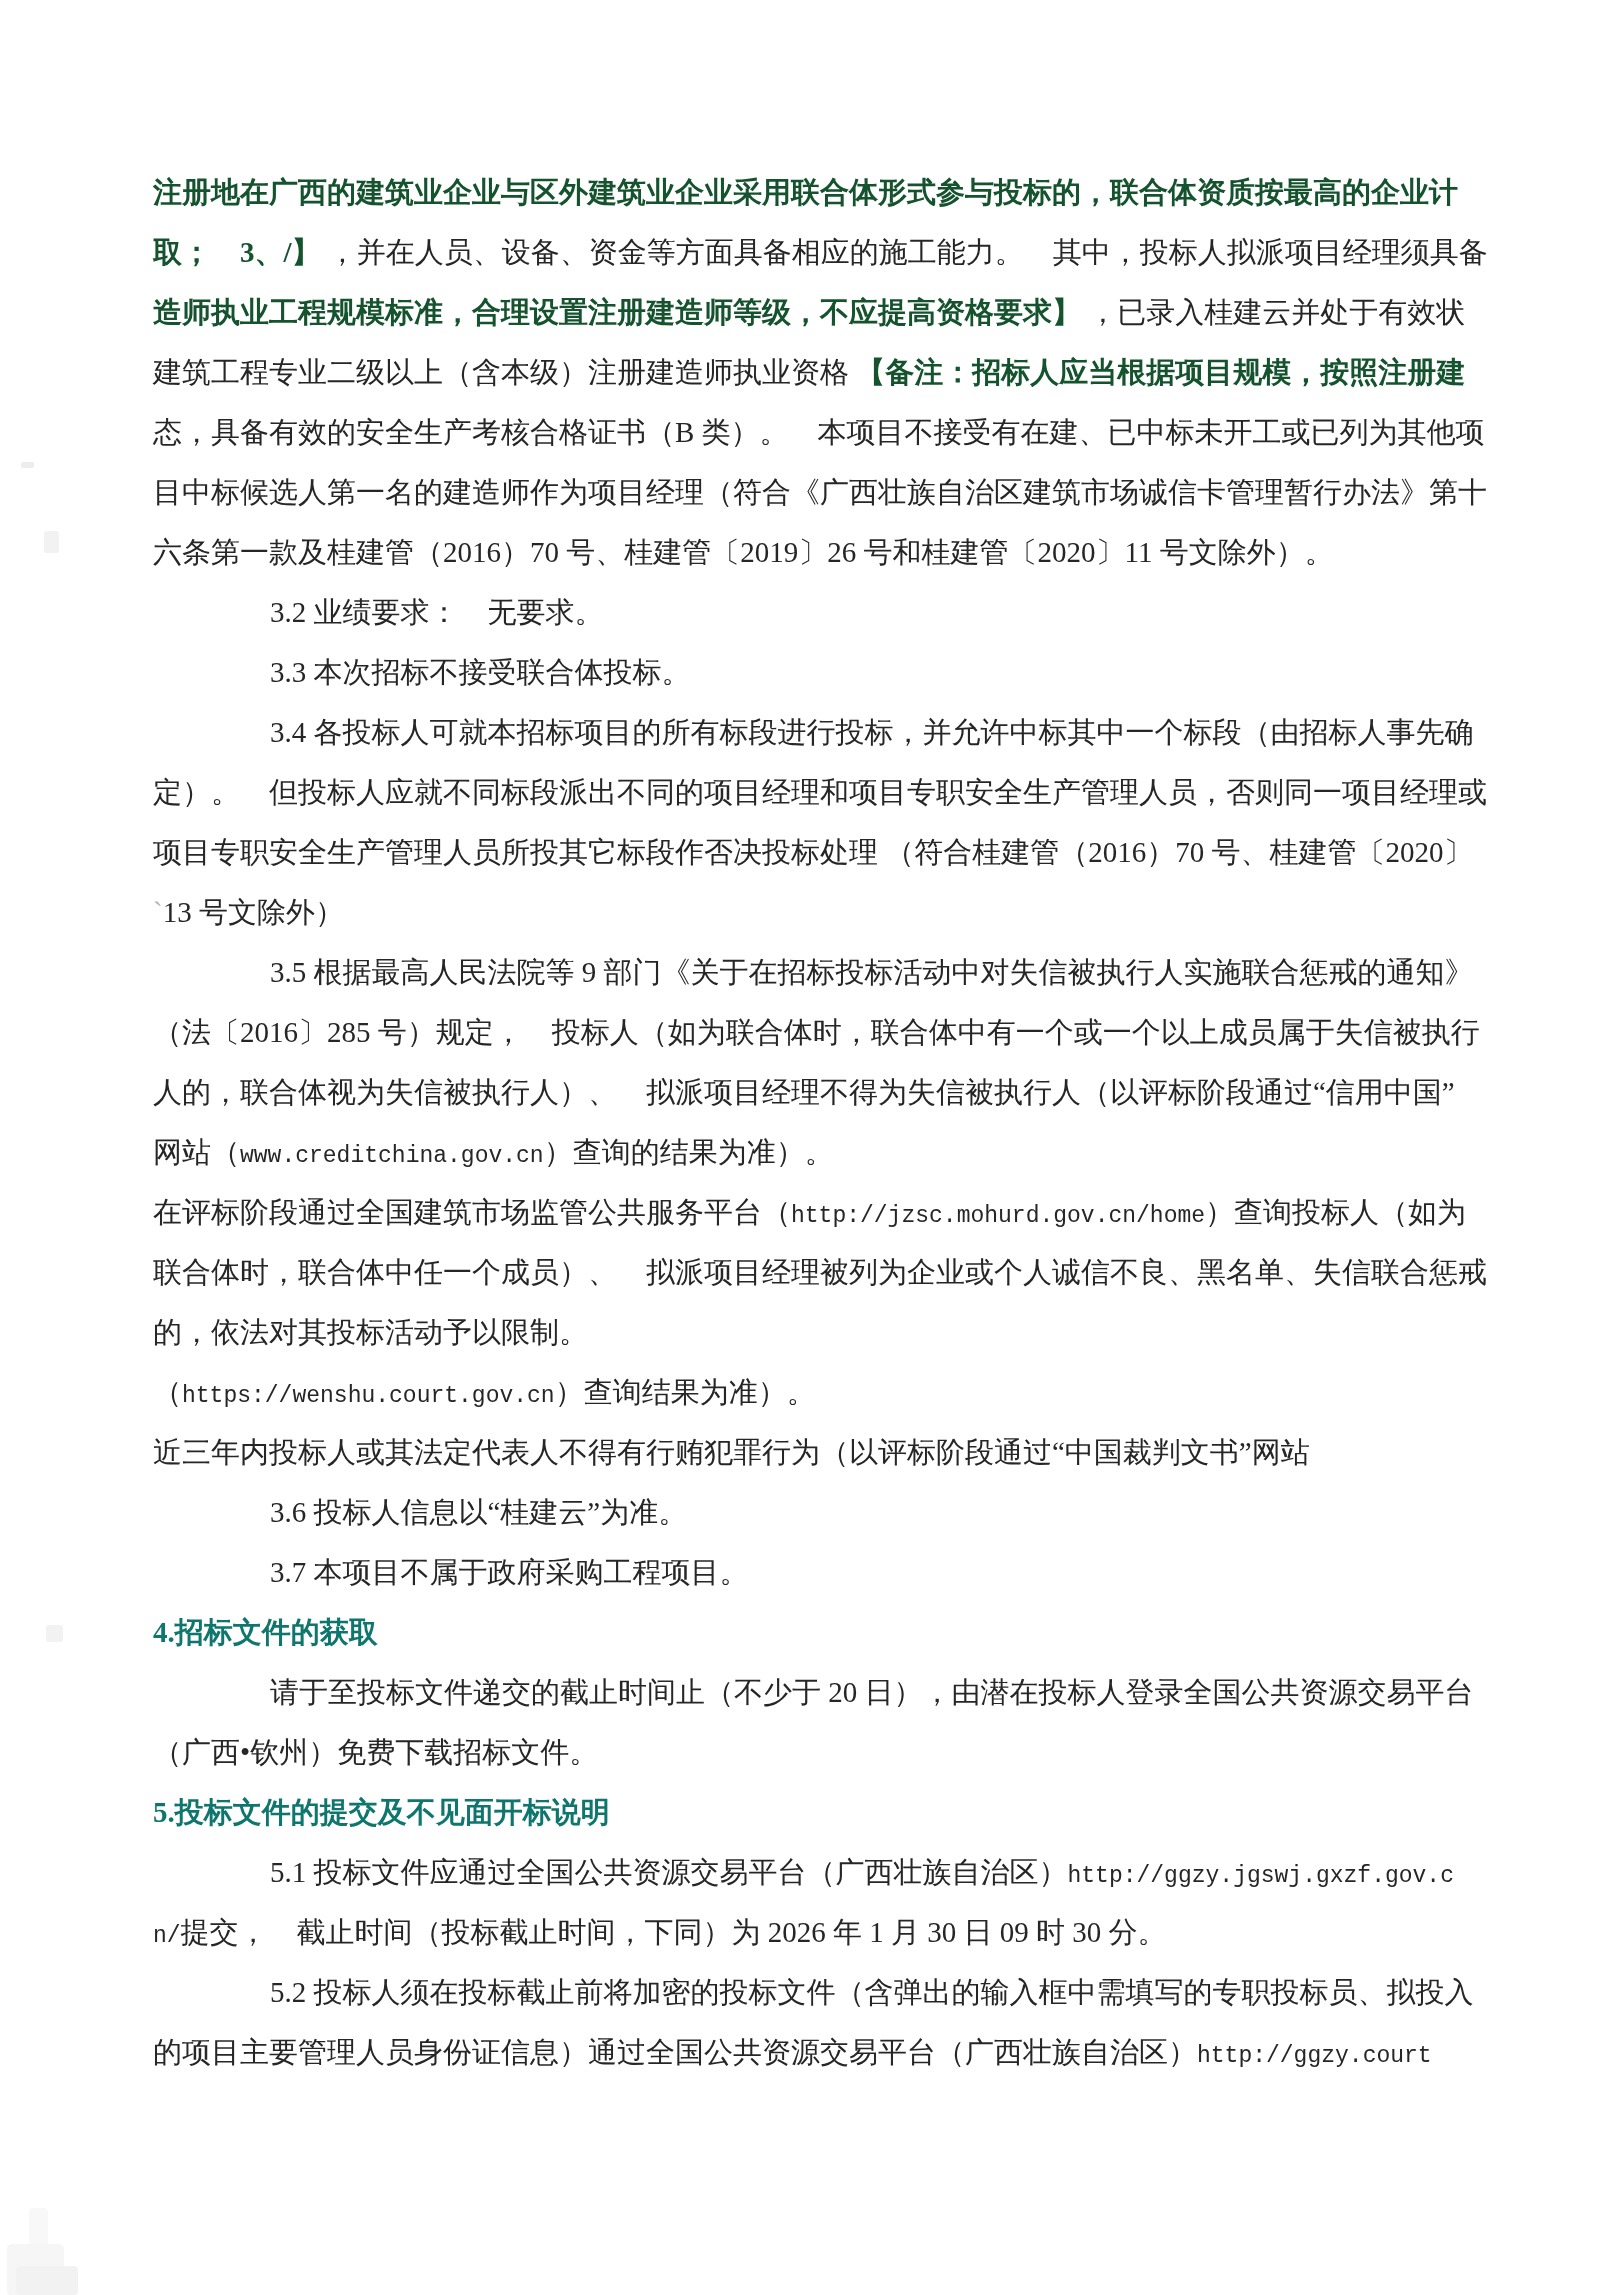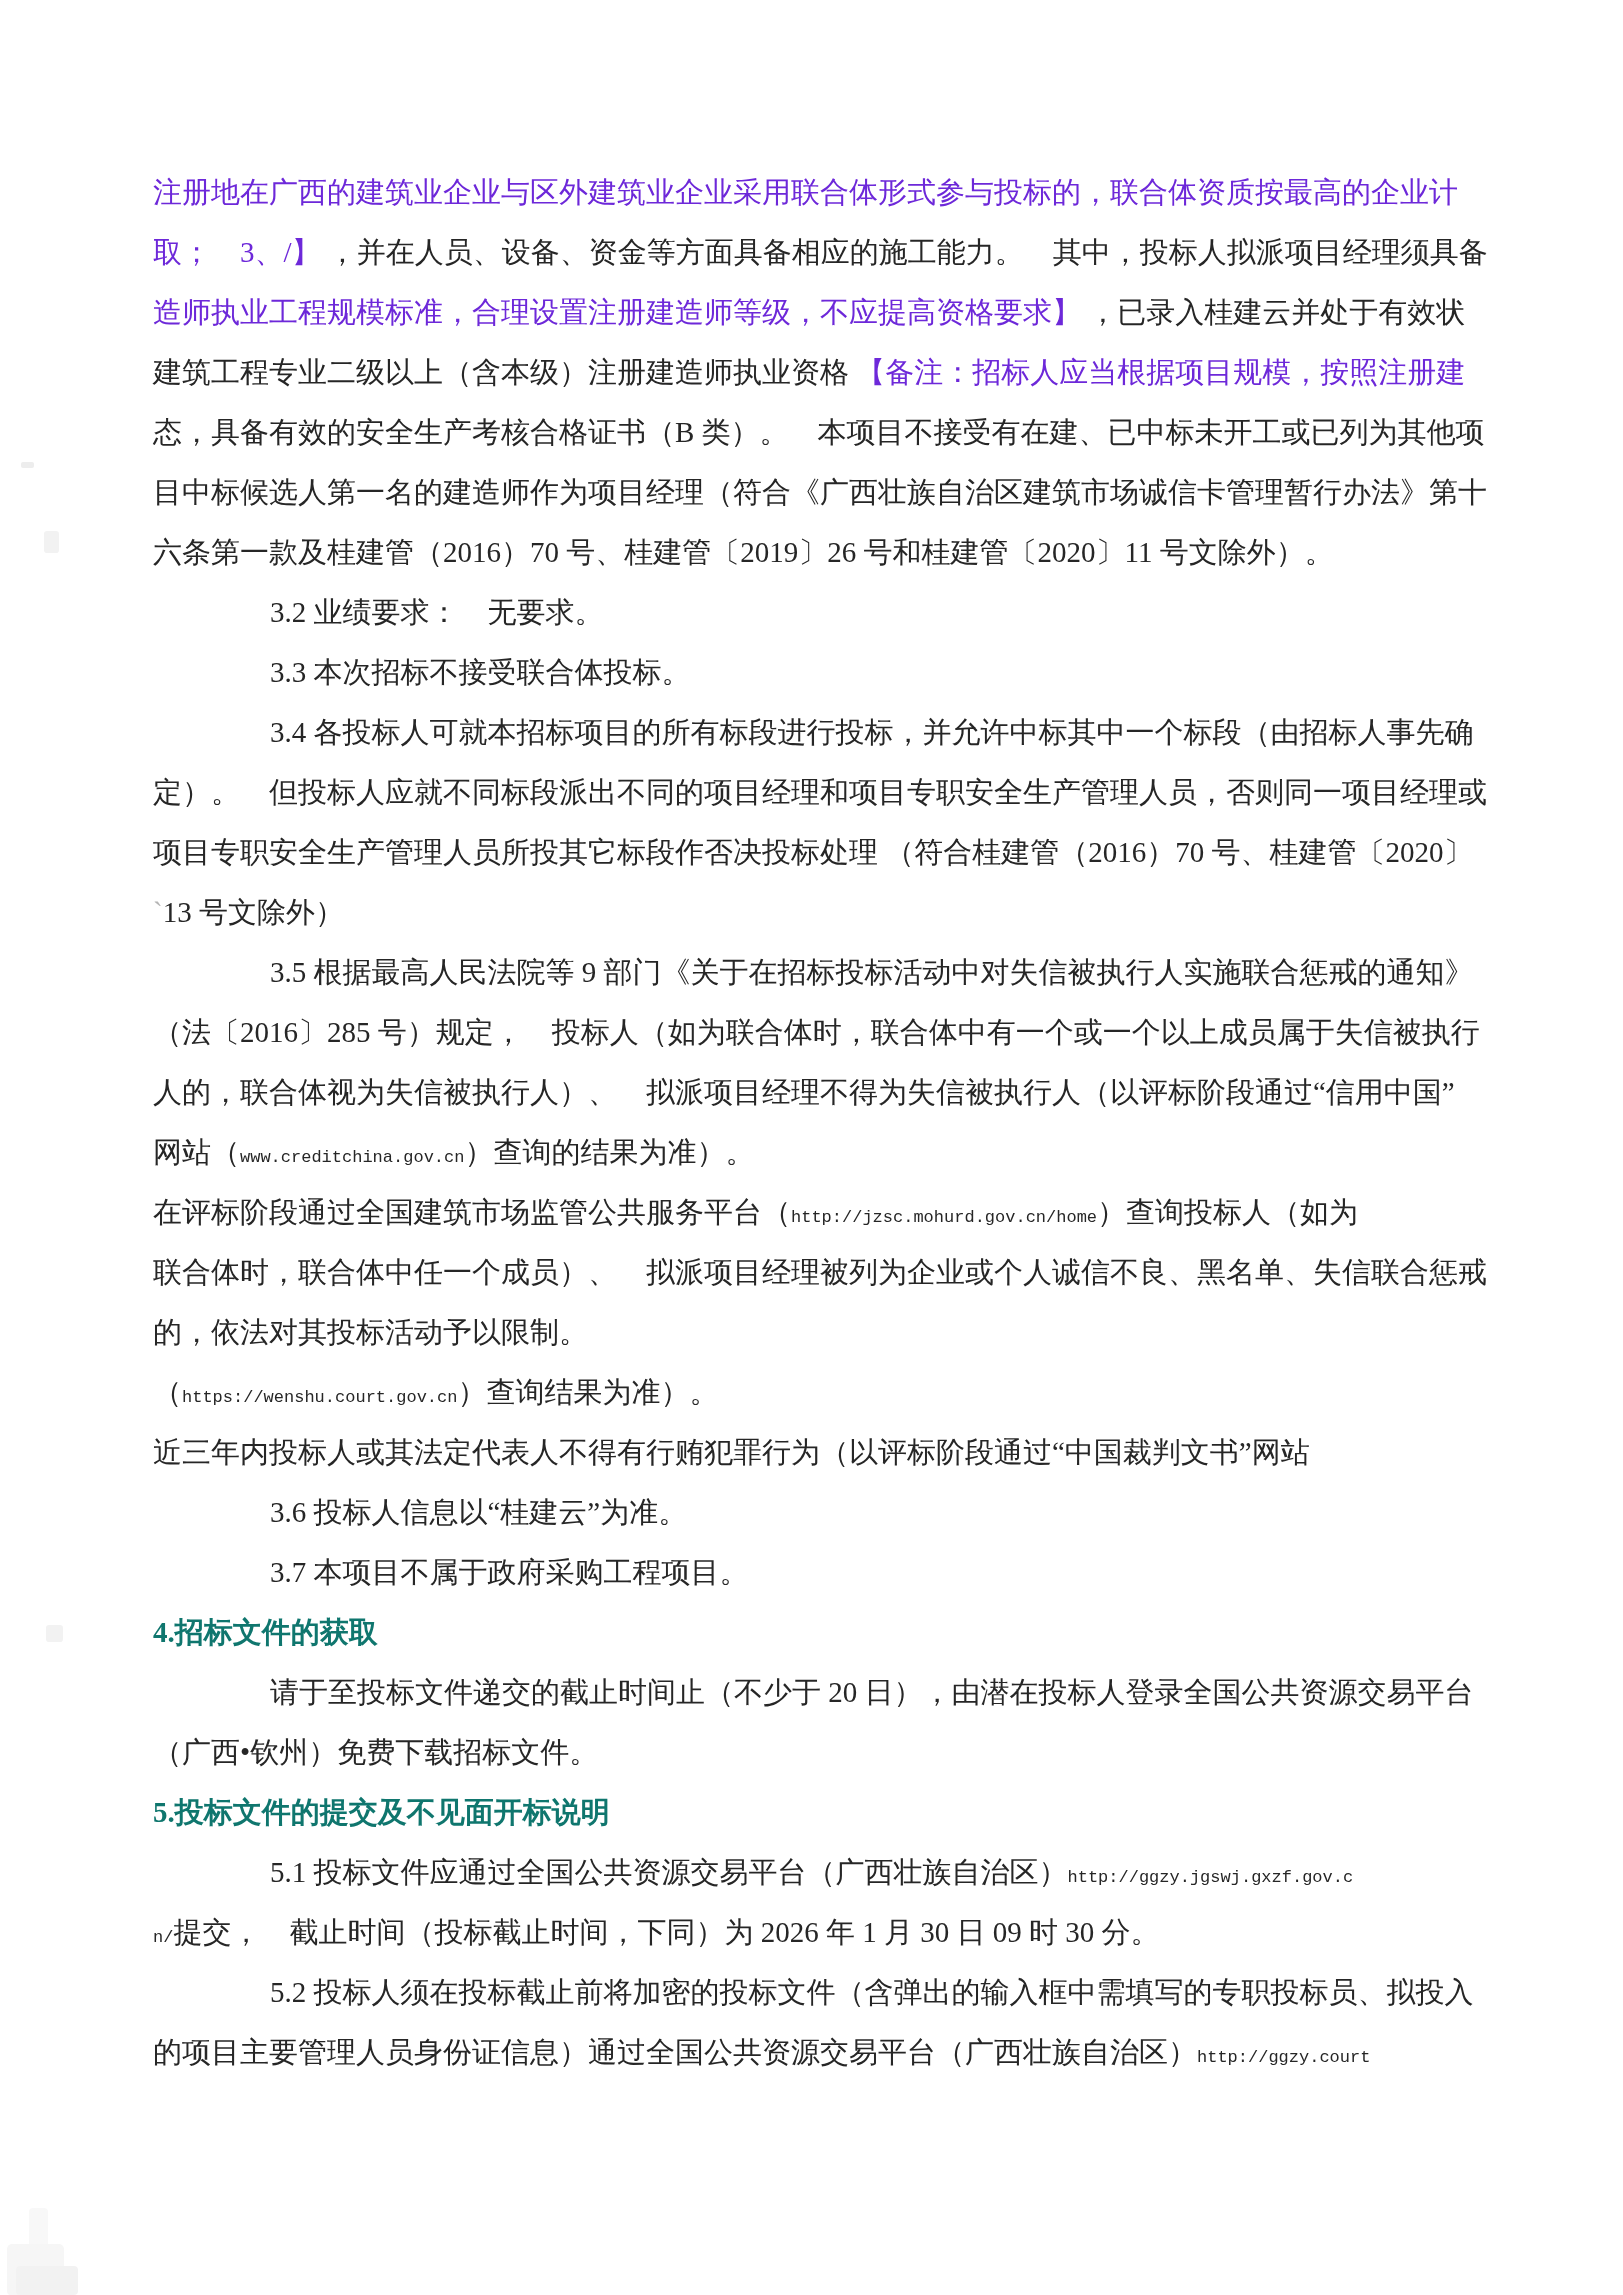--- a/index.html
+++ b/index.html
@@ -30,24 +30,24 @@
   .line {
     font-size: 29px;
     line-height: 60px;
     height: 60px;
     white-space: pre;
     color: #262626;
     text-align: left;
   }
   .ind { text-indent: 117px; }
   .hd  { font-weight: bold; color: #0f766e; }
-  .b   { font-weight: normal; color: #6d28d9; text-align: right; }
+  .b   { font-weight: bold; color: #14532d; text-align: right; }
   .m   {
     font-family: "Liberation Mono", monospace;
-    font-size: 17px;
+    font-size: 23px;
     letter-spacing: 0px;
   }
   .lt  { color: #b5b5b5; }
   
   .art {
     position: absolute;
     pointer-events: none;
   }
   #art-dash    { left: 20.5px;  top: 462px;  width: 13.3px;  height: 6.1px; background: #ededed; border-radius: 2px; }
   #art-smudge1 { left: 44px;  top: 531px; width: 15.3px;  height: 21.5px; background: #f2f2f2; border-radius: 3.1px; }

